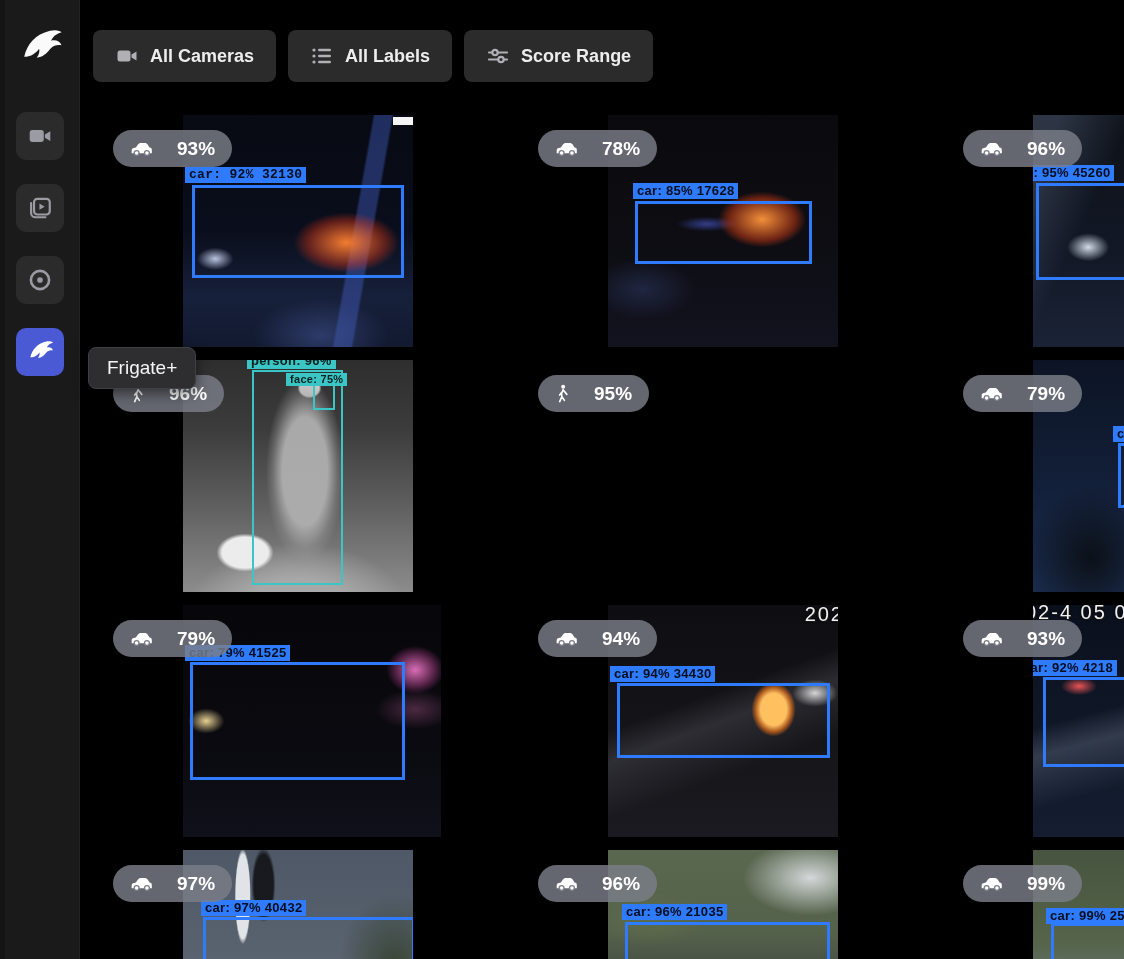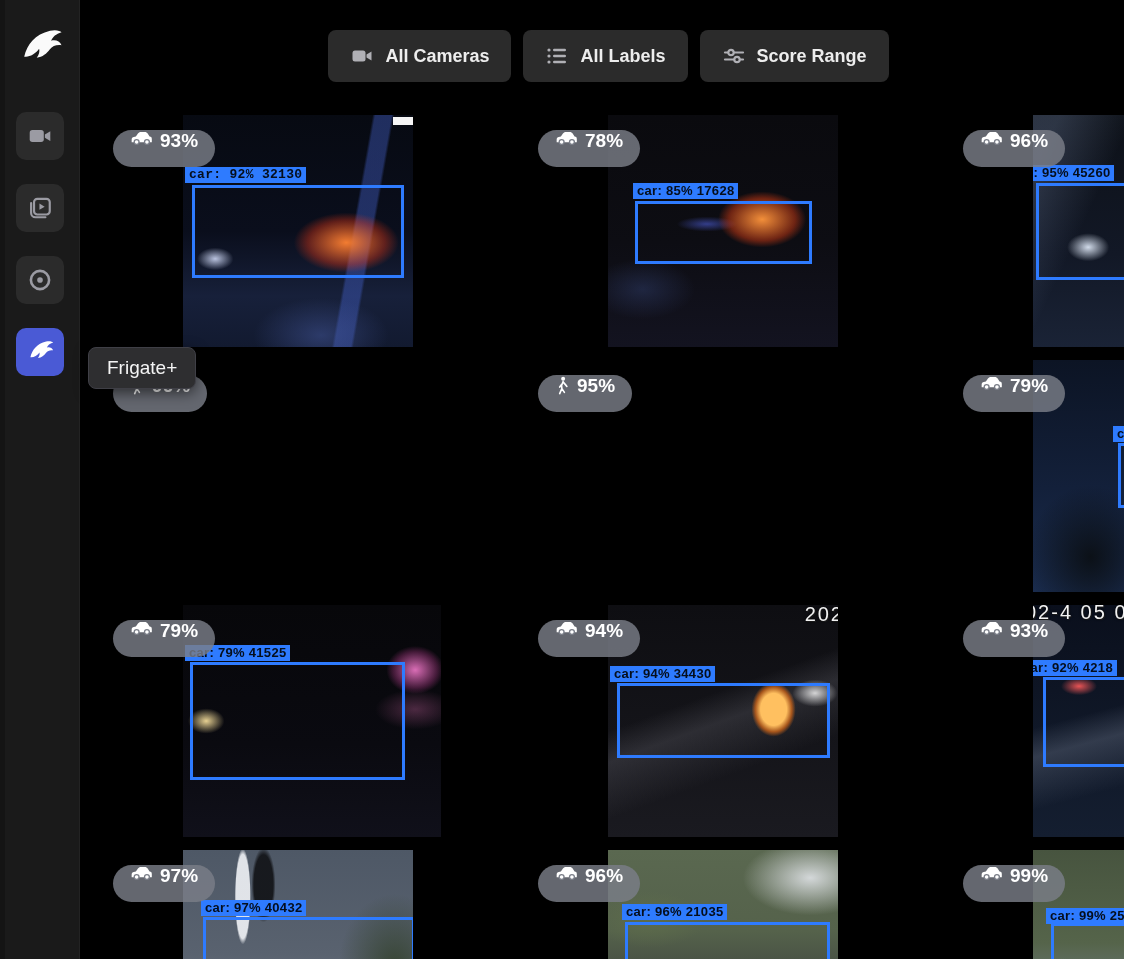--- a/index.html
+++ b/index.html
@@ -21,39 +21,39 @@
   }
   .navbtn.active{background:#4a5ad5;}
   
   .tooltip{
     position:fixed;left:88px;top:347px;z-index:100;background:#2e2e30;
     border:1px solid #3f3f46;border-radius:8px;padding:9px 18px;
     font-size:19px;color:#f5f5f5;box-shadow:0 4px 14px rgba(0,0,0,.55);
   }
   
   .main{margin-left:80px;}
-  .toolbar{display:flex;gap:12px;margin:30px 0 0 13px;justify-content:center;}
+  .toolbar{display:flex;gap:12px;margin:30px 0 0 13px;}
   .tbtn{
     height:52px;border-radius:8px;background:#2b2b2b;border:none;color:#ededed;
     display:inline-flex;align-items:center;gap:11px;padding:0 22px;
     font-size:18px;font-weight:700;font-family:"Liberation Sans",sans-serif;cursor:pointer;
   }
   
   .grid{
     margin:33px 0 0 17px;width:1300px;
     display:grid;grid-template-columns:repeat(3,402px);
     column-gap:23px;row-gap:13px;grid-auto-rows:232px;
   }
   .cell{position:relative;cursor:pointer;}
   .thumb{
     position:absolute;left:86px;top:0;width:230px;height:232px;overflow:hidden;background:#0a0a0d;
   }
   .badge{
     position:absolute;left:16px;top:15px;z-index:5;height:37px;border-radius:19px;
-    background:rgba(122,126,136,.82);display:inline-flex;gap:7px;
+    background:rgba(122,126,136,.82);display:inline-flex;align-items:center;gap:24px;
     padding:0 17px;font-size:19px;font-weight:700;color:#fff;
   }
   
   .box{position:absolute;border:3px solid #2e7bff;box-sizing:border-box;}
   .box.cyan{border:2px solid #3cc5c5;}
   .lab{
     position:absolute;background:#2e7bff;color:#050e1c;font-size:13px;font-weight:700;
     line-height:16px;padding:0 4px;white-space:nowrap;letter-spacing:.3px;
   }
   .lab.cyan{background:#3cc5c5;color:#05201d;}
@@ -263,20 +263,26 @@
         <svg width="23" height="15" viewBox="0 0 24 16">
           <path d="M1.5 13 V10 C1.5 8.6 2.4 7.6 3.8 7.4 L6 7 L8.2 3.8 C8.9 2.7 10 2 11.3 2 H15.5 C16.8 2 17.9 2.6 18.6 3.7 L20.6 7 L21.6 7.2 C22.7 7.5 23 8.4 23 9.5 V13 H1.5 Z" fill="#fff"></path>
           <circle cx="6.8" cy="12.8" r="2.6" fill="#fff" stroke="#7a7e88" stroke-width="1.4"></circle>
           <circle cx="17.8" cy="12.8" r="2.6" fill="#fff" stroke="#7a7e88" stroke-width="1.4"></circle>
         </svg>
         <span>96%</span>
       </div>
     </div>
 
     <div class="cell g3">
+      <div class="thumb s3">
+        <div class="box cyan"></div>
+        <div class="box cyan facebox"></div>
+        <div class="lab cyan toplab">person: 96%</div>
+        <div class="lab cyan small facelab">face: 75%</div>
+      </div>
       <div class="badge">
         <svg width="15" height="21" viewBox="0 0 24 32" fill="none">
           <circle cx="13" cy="5" r="3.2" fill="#fff"></circle>
           <path d="M13 9.5 L10.5 16 L11 21 L7.5 29 M11 21 L15 27 M10.8 14 L7.5 18.5 M13.5 11 L17 15 L19 17.5" stroke="#fff" stroke-width="2.6" stroke-linecap="round"></path>
         </svg>
         <span>96%</span>
       </div>
     </div>
 
     <div class="cell g4">

